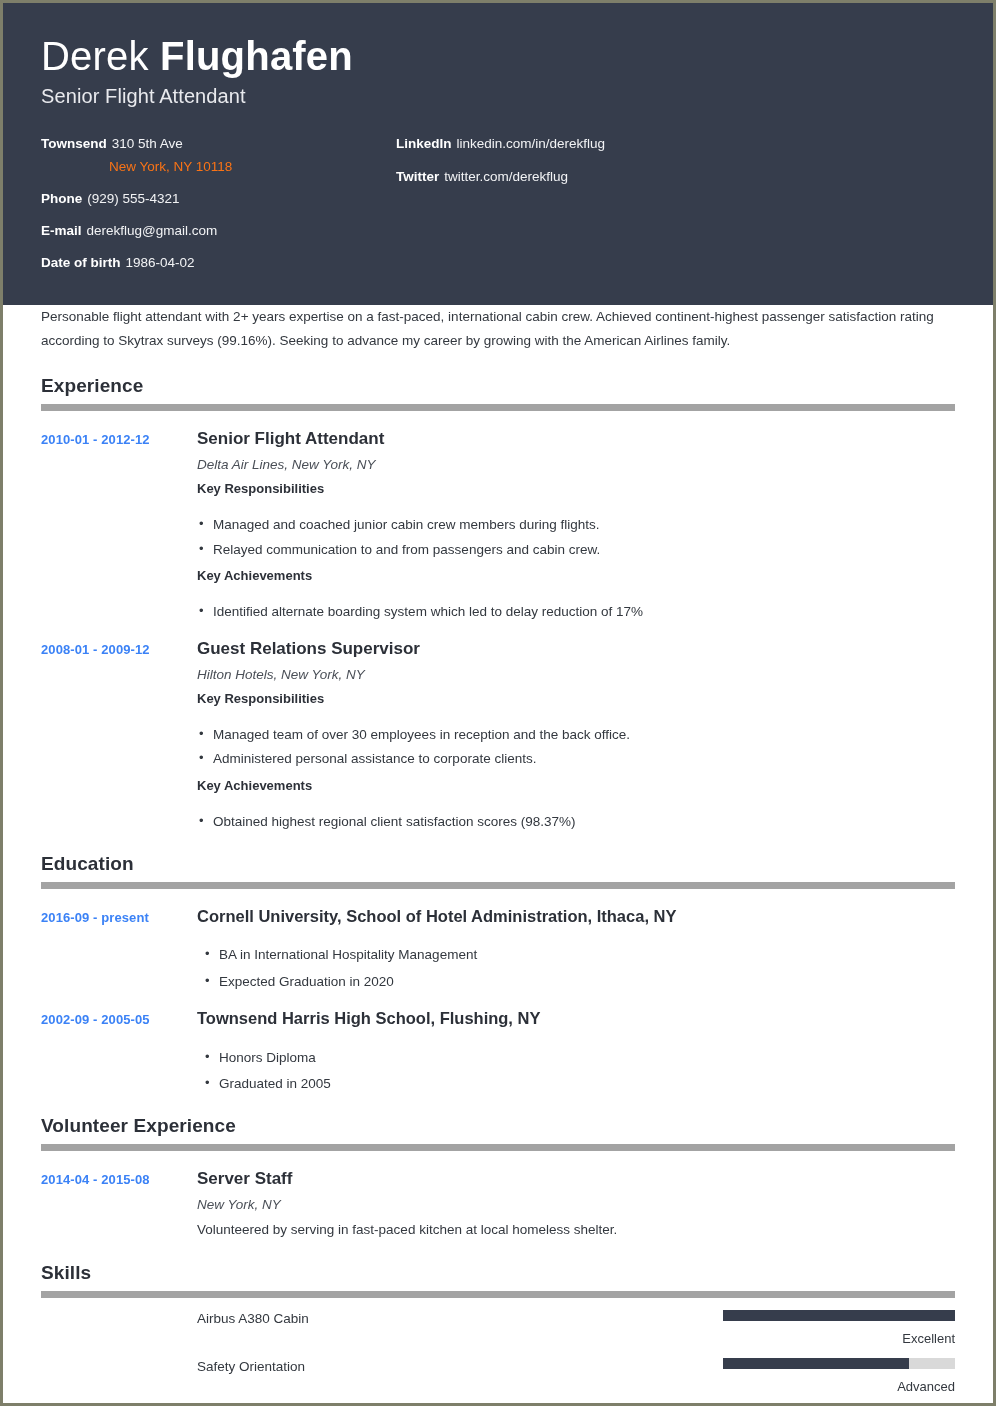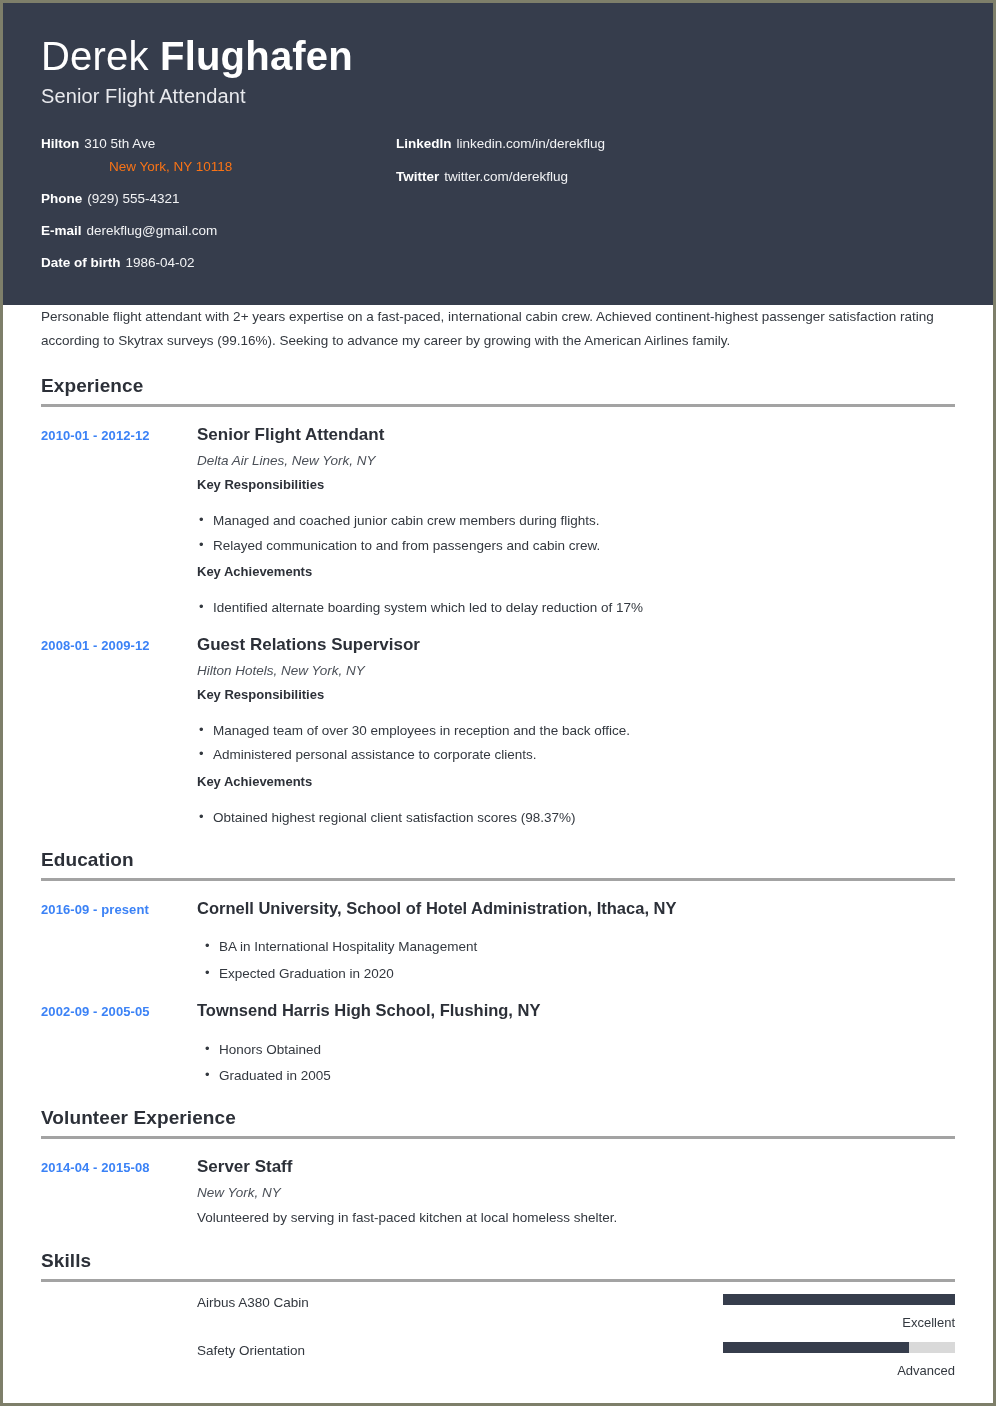--- a/index.html
+++ b/index.html
@@ -84,21 +84,21 @@
     margin-bottom: 4px;
   }
 
   .section { margin-top: 22px; }
 
   .section-title {
     font-size: 19px;
     font-weight: 700;
     color: #2c3038;
     padding-bottom: 7px;
-    border-bottom: 3px solid #a3a3a3;
+    border-bottom: 7px solid #a3a3a3;
     letter-spacing: .1px;
   }
 
   .entry {
     display: flex;
     margin-top: 17px;
   }
   .entry-dates {
     width: 156px;
     flex: 0 0 156px;
@@ -198,21 +198,21 @@
     <div class="name">
       <span>Derek</span>
       <span class="last">Flughafen</span>
     </div>
     <div class="job-title">Senior Flight Attendant</div>
 
     <div class="contact-wrap">
       <div class="contact-col-left">
 
         <div class="contact-row">
-          <span class="contact-label">Hilton</span><span class="contact-value">310 5th Ave</span>
+          <span class="contact-label">Townsend</span><span class="contact-value">310 5th Ave</span>
           <span class="contact-subline">New York, NY 10118</span>
         </div>
 
         <div class="contact-row">
           <span class="contact-label">Phone</span><span class="contact-value">(929) 555-4321</span>
         </div>
 
         <div class="contact-row">
           <span class="contact-label">E-mail</span><span class="contact-value">derekflug@gmail.com</span>
         </div>
@@ -288,21 +288,21 @@
             <li>Expected Graduation in 2020</li>
           </ul>
         </div>
       </div>
 
       <div class="entry">
         <div class="entry-dates">2002-09 - 2005-05</div>
         <div class="entry-main">
           <div class="entry-title edu">Townsend Harris High School, Flushing, NY</div>
           <ul class="bullets edu-bullets">
-            <li>Honors Obtained</li>
+            <li>Honors Diploma</li>
             <li>Graduated in 2005</li>
           </ul>
         </div>
       </div>
     </div>
 
     <div class="section">
       <div class="section-title">Volunteer Experience</div>
 
       <div class="entry">

